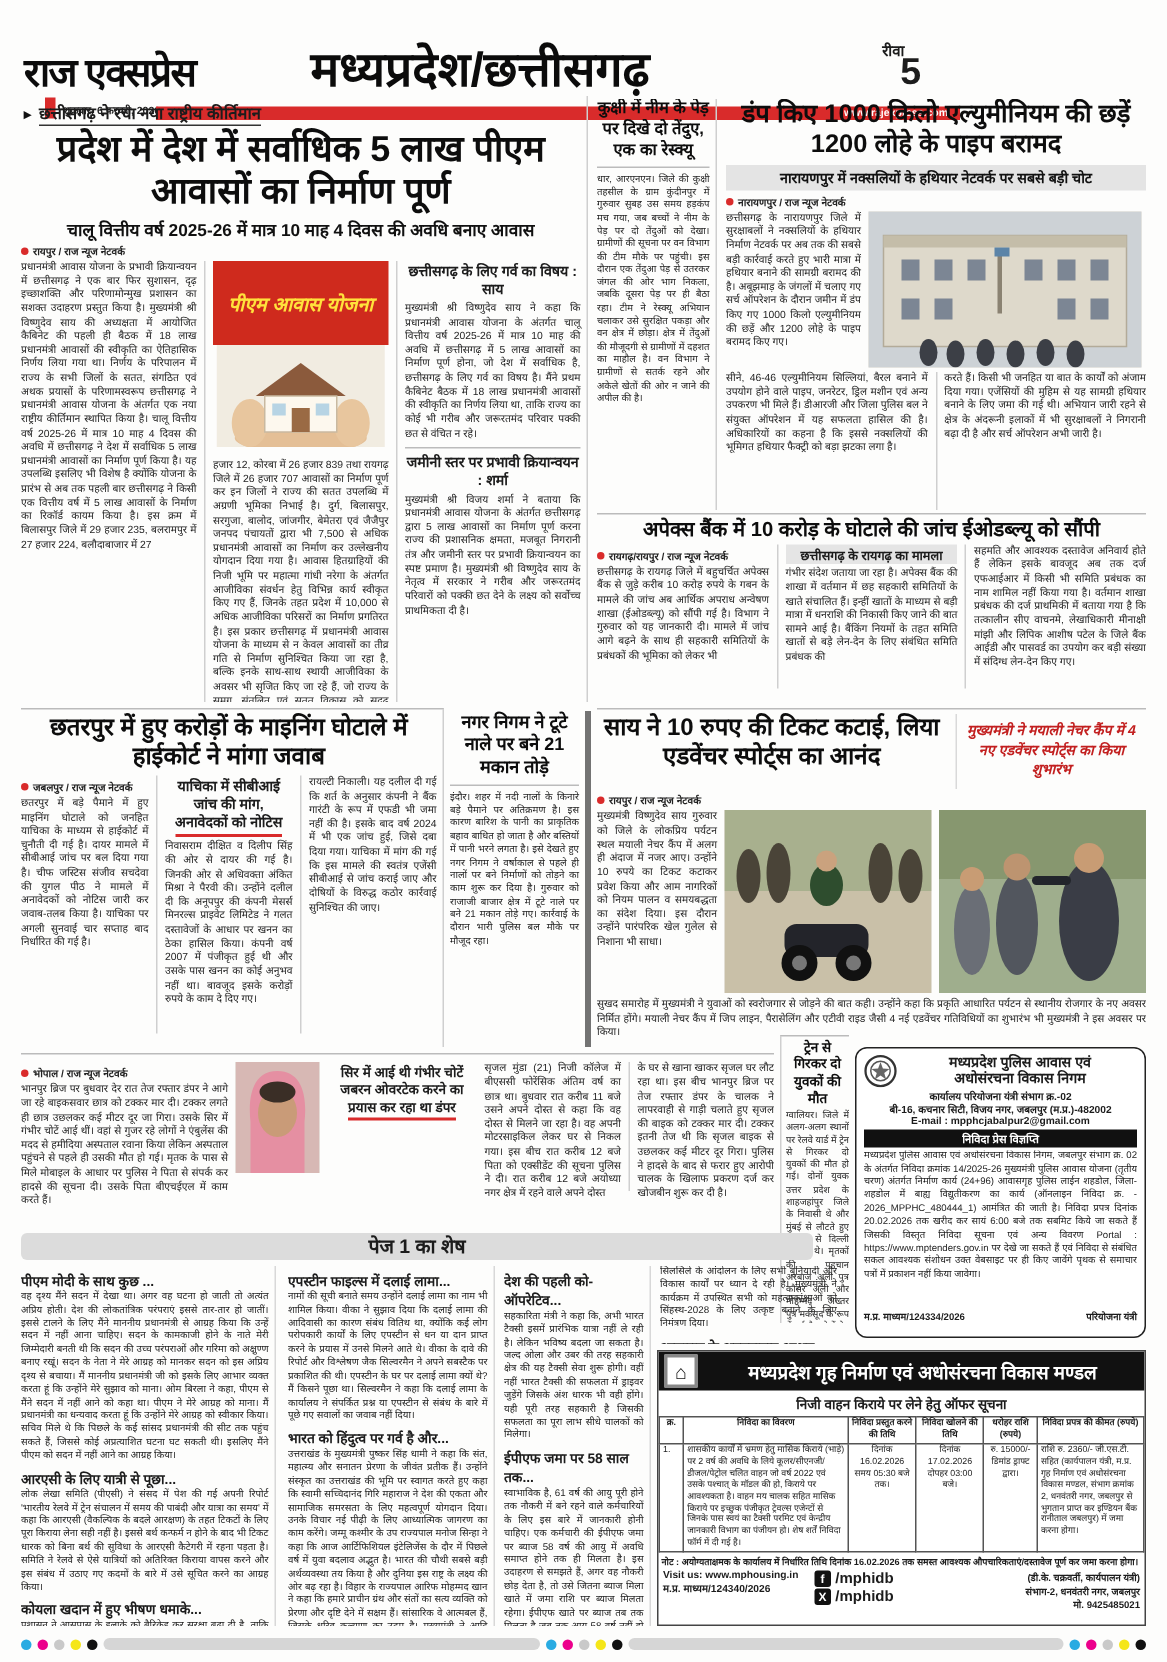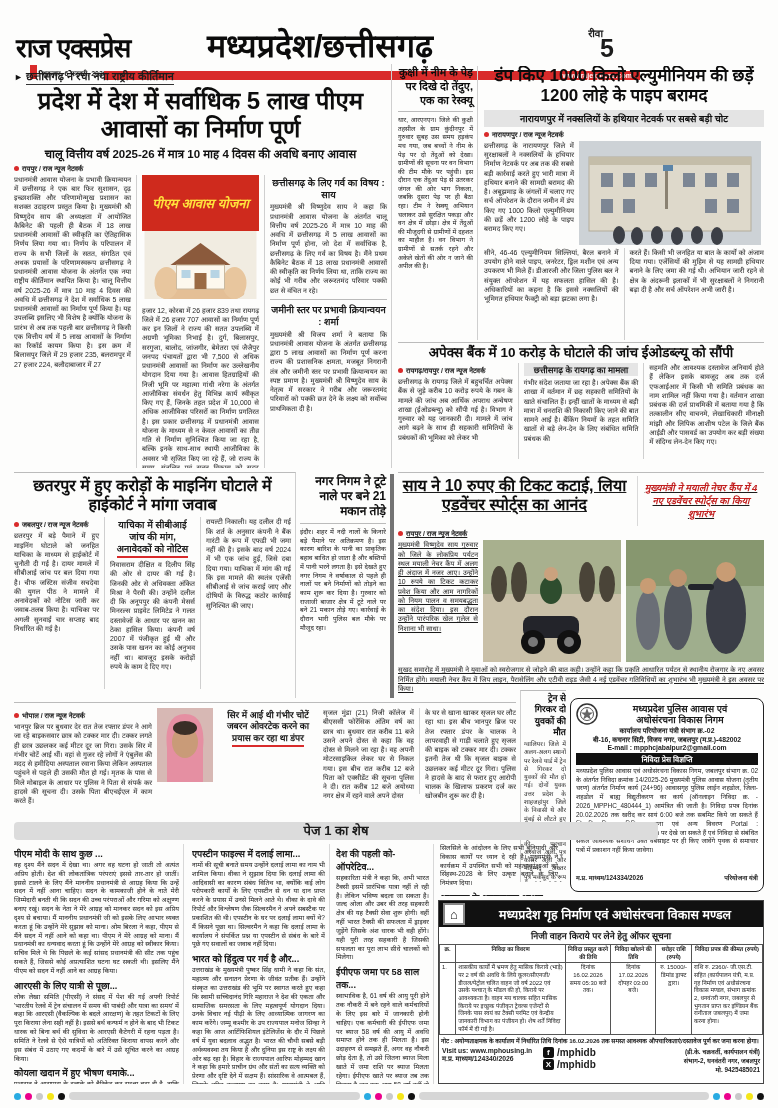--- a/index.html
+++ b/index.html
@@ -14,21 +14,21 @@
   .mast-city{position:absolute;right:37px;top:5px;font-size:10px;font-weight:700;text-align:right;}
   .mast-page{position:absolute;right:26px;top:15px;font-size:25px;font-weight:800;text-align:right;line-height:1;}
   .mast-bar{position:absolute;left:104px;right:0;top:50px;height:9px;background:#d92b2b;color:#fff;
             font-size:7px;font-weight:700;text-align:right;line-height:9px;padding-right:8px;}
   
   .kicker{font-size:11px;font-weight:800;border-bottom:1px solid #333;display:inline-block;padding-bottom:1px;}
   .kick-arr{color:#111;font-size:9px;margin-right:3px;}
   .h-xl{font-size:24px;font-weight:800;line-height:1.16;text-align:center;color:#0d0d0d;}
   .h-lg{font-size:17px;font-weight:800;line-height:1.2;text-align:center;color:#0d0d0d;}
   .h-md{font-size:15px;font-weight:800;line-height:1.2;text-align:center;color:#0d0d0d;}
-  .h-sm{font-size:11px;font-weight:800;line-height:1.25;text-align:right;color:#0d0d0d;}
+  .h-sm{font-size:11px;font-weight:800;line-height:1.25;text-align:center;color:#0d0d0d;}
   .sub{font-size:11.5px;font-weight:700;text-align:center;color:#111;}
   .graybar{background:#e4e4e4;font-size:9.5px;font-weight:800;text-align:center;padding:2px 0;color:#111;}
   .byline{font-size:6.8px;font-weight:700;color:#222;margin:3px 0 2px 0;display:flex;align-items:center;gap:3px;}
   .bdot{width:5px;height:5px;border-radius:50%;background:#d92b2b;display:inline-block;flex:none;}
   .bt{font-size:6.9px;line-height:1.34;text-align:justify;color:#242424;}
   .cols{display:flex;gap:5px;}
   .vr{width:1px;background:#cfcfcf;flex:none;}
   .boxtitle{font-size:9.5px;font-weight:800;text-align:center;line-height:1.25;margin:2px 0;}
   .redline{border-bottom:2px solid #d92b2b;display:inline-block;padding-bottom:1px;}
   .sep{border-top:1px solid #bbb;margin:4px 0;}
@@ -209,21 +209,21 @@
       <div class="bt" style="flex:1;">रायल्टी निकाली। यह दलील दी गई कि शर्त के अनुसार कंपनी ने बैंक गारंटी के रूप में एफडी भी जमा नहीं की है। इसके बाद वर्ष 2024 में भी एक जांच हुई, जिसे दबा दिया गया। याचिका में मांग की गई कि इस मामले की स्वतंत्र एजेंसी सीबीआई से जांच कराई जाए और दोषियों के विरुद्ध कठोर कार्रवाई सुनिश्चित की जाए।</div>
     </div>
   </div>
 
   <div class="blk" style="left:300px;top:474px;width:94px;height:224px;border-right:4px solid #737373;padding-right:4px;">
     <div class="h-sm" style="font-size:12px;">नगर निगम ने टूटे नाले पर बने 21 मकान तोड़े</div>
     <div class="sep"></div>
     <div class="bt" style="font-size:6.5px;">इंदौर। शहर में नदी नालों के किनारे बड़े पैमाने पर अतिक्रमण है। इस कारण बारिश के पानी का प्राकृतिक बहाव बाधित हो जाता है और बस्तियों में पानी भरने लगता है। इसे देखते हुए नगर निगम ने वर्षाकाल से पहले ही नालों पर बने निर्माणों को तोड़ने का काम शुरू कर दिया है। गुरुवार को राजाजी बाजार क्षेत्र में टूटे नाले पर बने 21 मकान तोड़े गए। कार्रवाई के दौरान भारी पुलिस बल मौके पर मौजूद रहा।</div>
   </div>
 
-  <div class="blk" style="left:398px;top:472px;width:366px;height:226px;border-top:1px solid #bbb;padding-top:3px;text-decoration:underline;">
+  <div class="blk" style="left:398px;top:472px;width:366px;height:226px;border-top:1px solid #bbb;padding-top:3px;">
     <div style="display:flex;gap:6px;">
       <div class="h-lg" style="flex:1;font-size:16px;">साय ने 10 रुपए की टिकट कटाई, लिया एडवेंचर स्पोर्ट्स का आनंद</div>
       <div class="sidebox-red" style="width:118px;flex:none;border-left:1px solid #d9d9d9;">मुख्यमंत्री ने मयाली नेचर कैंप में 4 नए एडवेंचर स्पोर्ट्स का किया शुभारंभ</div>
     </div>
     <div class="byline">
         <span class="bdot"></span>
         <span>रायपुर / राज न्यूज नेटवर्क</span>
       </div>
     <div class="cols" style="height:122px;">
       <div class="bt" style="width:80px;flex:none;">मुख्यमंत्री विष्णुदेव साय गुरुवार को जिले के लोकप्रिय पर्यटन स्थल मयाली नेचर कैंप में अलग ही अंदाज में नजर आए। उन्होंने 10 रुपये का टिकट कटाकर प्रवेश किया और आम नागरिकों को नियम पालन व समयबद्धता का संदेश दिया। इस दौरान उन्होंने पारंपरिक खेल गुलेल से निशाना भी साधा।</div>
@@ -304,21 +304,21 @@
     <div class="n-line">बी-16, कचनार सिटी, विजय नगर, जबलपुर (म.प्र.)-482002</div>
     <div class="n-line">E-mail : mpphcjabalpur2@gmail.com</div>
     <div class="n-bar">निविदा प्रेस विज्ञप्ति</div>
     <div class="n-body" style="height:104px;overflow:hidden;">मध्यप्रदेश पुलिस आवास एवं अधोसंरचना विकास निगम, जबलपुर संभाग क्र. 02 के अंतर्गत निविदा क्रमांक 14/2025-26 मुख्यमंत्री पुलिस आवास योजना (तृतीय चरण) अंतर्गत निर्माण कार्य (24+96) आवासगृह पुलिस लाईन शहडोल, जिला-शहडोल में बाह्य विद्युतीकरण का कार्य (ऑनलाइन निविदा क्र. - 2026_MPPHC_480444_1) आमंत्रित की जाती है। निविदा प्रपत्र दिनांक 20.02.2026 तक खरीद कर सायं 6:00 बजे तक सबमिट किये जा सकते हैं जिसकी विस्तृत निविदा सूचना एवं अन्य विवरण Portal : https://www.mptenders.gov.in पर देखे जा सकते हैं एवं निविदा से संबंधित सकल आवश्यक संशोधन उक्त वेबसाइट पर ही किए जावेंगे पृथक से समाचार पत्रों में प्रकाशन नहीं किया जावेगा।</div>
     <div class="n-foot">
       <span>म.प्र. माध्यम/124334/2026</span>
       <span>परियोजना यंत्री</span>
     </div>
   </div>
 
-  <div class="blk p1-head" style="left:14px;top:822px;width:644px;height:18px;">पेज 1 का शेष</div>
+  <div class="blk p1-head" style="left:14px;top:822px;width:528px;height:18px;">पेज 1 का शेष</div>
 
   <div class="blk" style="left:14px;top:844px;width:170px;height:240px;border-right:1px solid #d8d8d8;padding-right:4px;">
     <div class="p1-title">पीएम मोदी के साथ कुछ ...</div>
     <div class="p1-body">वह दृश्य मैंने सदन में देखा था। अगर वह घटना हो जाती तो अत्यंत अप्रिय होती। देश की लोकतांत्रिक परंपराएं इससे तार-तार हो जातीं। इससे टालने के लिए मैंने माननीय प्रधानमंत्री से आग्रह किया कि उन्हें सदन में नहीं आना चाहिए। सदन के कामकाजी होने के नाते मेरी जिम्मेदारी बनती थी कि सदन की उच्च परंपराओं और गरिमा को अक्षुण्ण बनाए रखूं। सदन के नेता ने मेरे आग्रह को मानकर सदन को इस अप्रिय दृश्य से बचाया। मैं माननीय प्रधानमंत्री जी को इसके लिए आभार व्यक्त करता हूं कि उन्होंने मेरे सुझाव को माना। ओम बिरला ने कहा, पीएम से मैंने सदन में नहीं आने को कहा था। पीएम ने मेरे आग्रह को माना। मैं प्रधानमंत्री का धन्यवाद करता हूं कि उन्होंने मेरे आग्रह को स्वीकार किया। सचिव मिले थे कि पिछले के कई सांसद प्रधानमंत्री की सीट तक पहुंच सकते हैं, जिससे कोई अप्रत्याशित घटना घट सकती थी। इसलिए मैंने पीएम को सदन में नहीं आने का आग्रह किया।</div>
     <div class="p1-title">आरएसी के लिए यात्री से पूछा...</div>
     <div class="p1-body">लोक लेखा समिति (पीएसी) ने संसद में पेश की गई अपनी रिपोर्ट 'भारतीय रेलवे में ट्रेन संचालन में समय की पाबंदी और यात्रा का समय' में कहा कि आरएसी (वैकल्पिक के बदले आरक्षण) के तहत टिकटों के लिए पूरा किराया लेना सही नहीं है। इससे बर्थ कन्फर्म न होने के बाद भी टिकट धारक को बिना बर्थ की सुविधा के आरएसी कैटेगरी में रहना पड़ता है। समिति ने रेलवे से ऐसे यात्रियों को अतिरिक्त किराया वापस करने और इस संबंध में उठाए गए कदमों के बारे में उसे सूचित करने का आग्रह किया।</div>
     <div class="p1-title">कोयला खदान में हुए भीषण धमाके...</div>
     <div class="p1-body">प्रशासन ने आसपास के इलाके को बैरिकेड कर सुरक्षा बढ़ा दी है, ताकि बचाव कार्य में किसी तरह की बाधा न आए। अधिकारियों का कहना है कि धमाके के कारणों का पता लगाने के लिए जांच शुरू कर दी गई है। शुरुआती तौर पर गैस रिसाव की आशंका जताई जा रही है।</div>
   </div>
 

